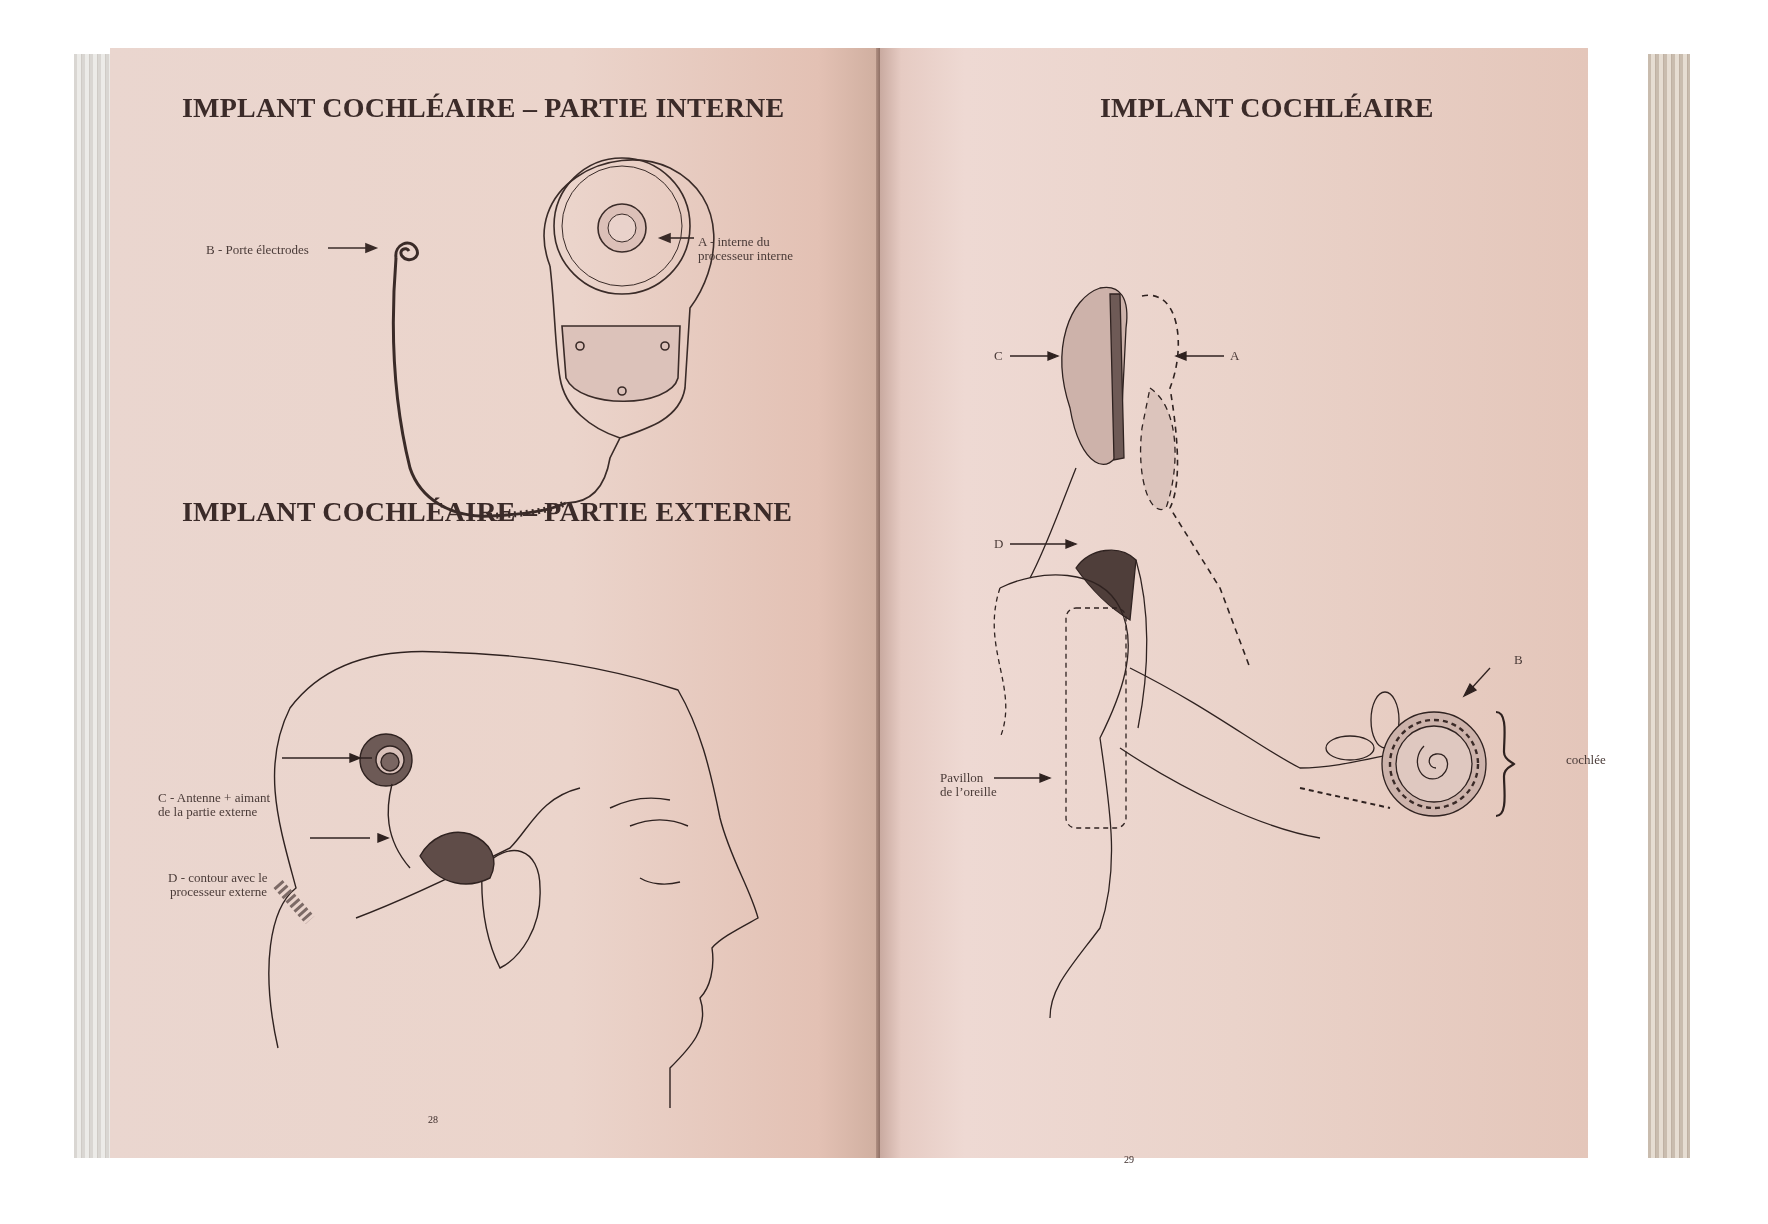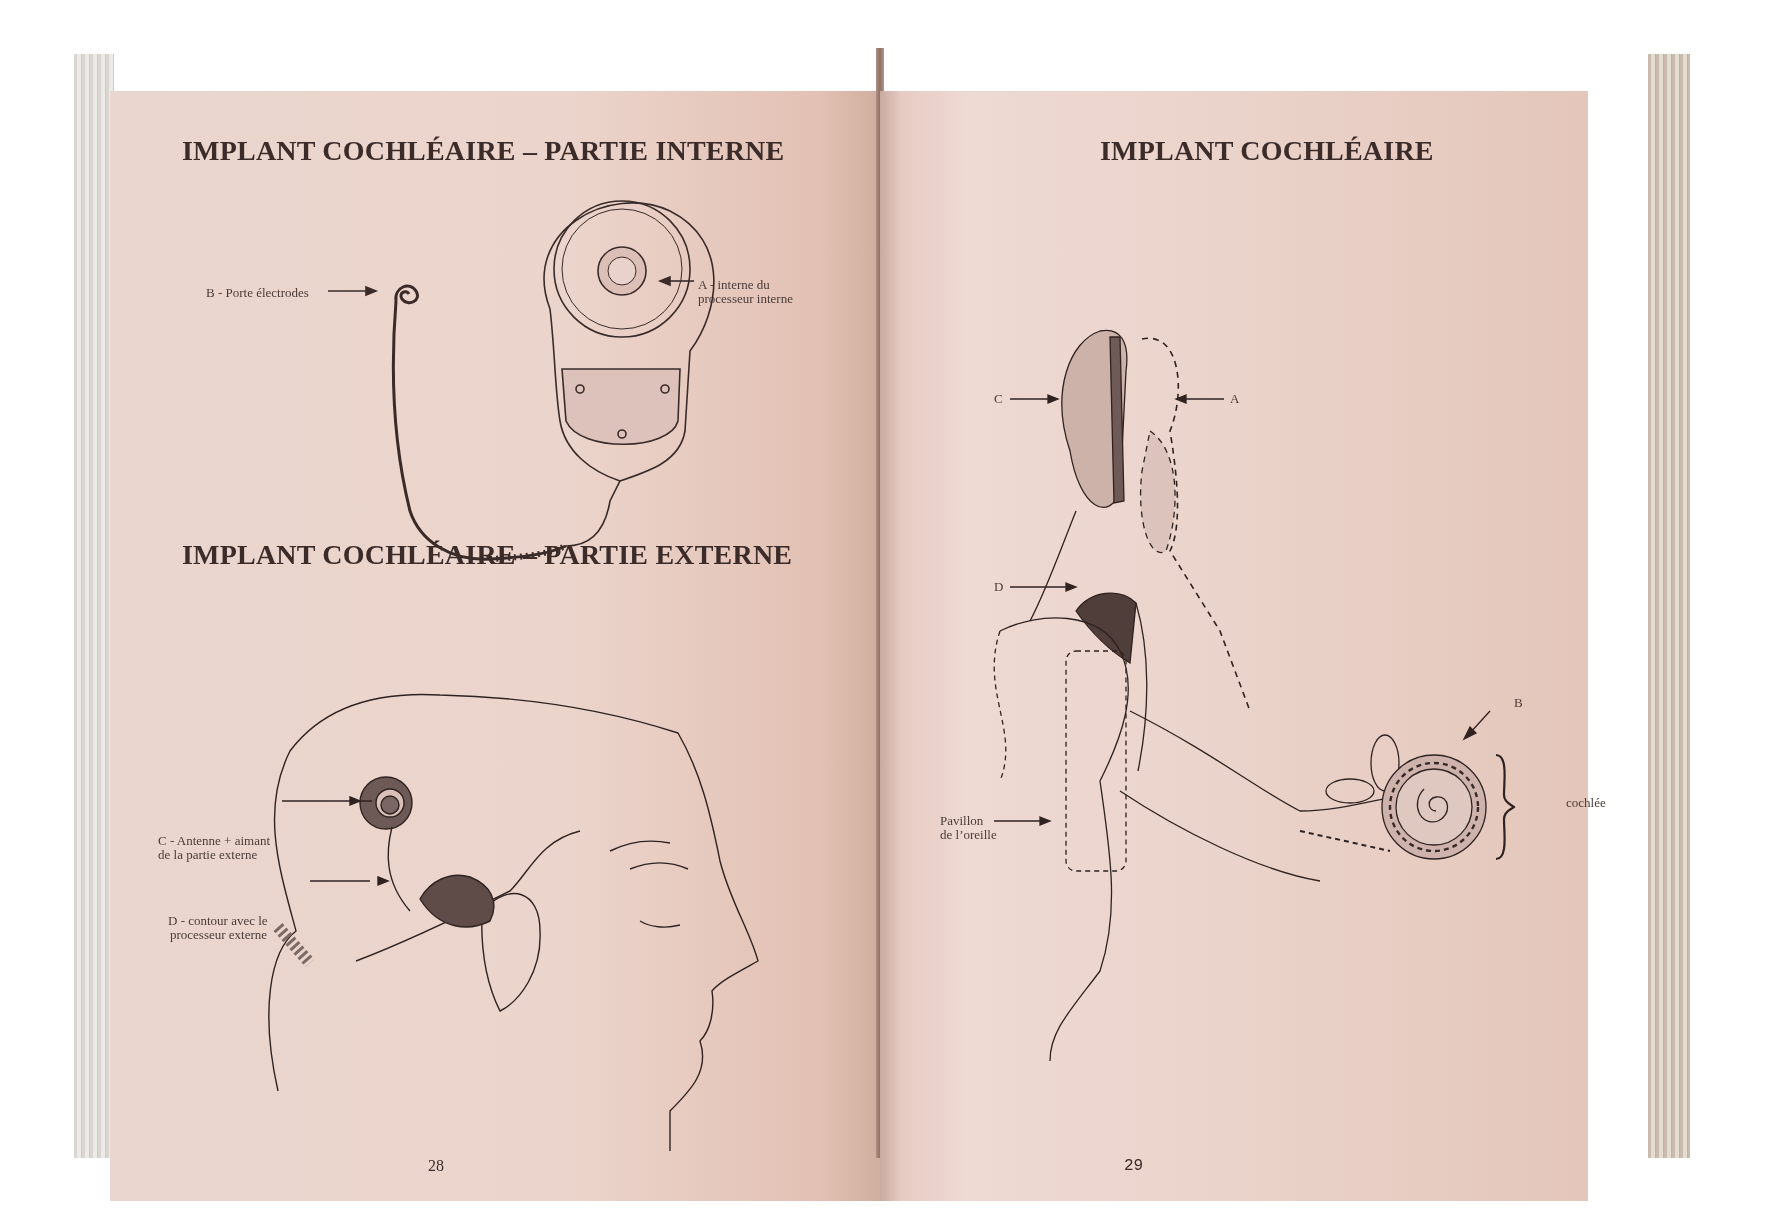--- a/index.html
+++ b/index.html
@@ -5,30 +5,30 @@
   html, body { margin:0; padding:0; }
   body {
     width:1768px; height:1224px; background:#ffffff; position:relative; overflow:hidden;
     font-family:"Liberation Serif", "DejaVu Serif", serif; color:#3a2a28;
   }
   .stack-left, .stack-right { position:absolute; top:54px; height:1104px; }
   .stack-left { left:74px; width:40px;
     background:repeating-linear-gradient(90deg,#d9d6d2 0 3px,#ecebe8 3px 7px,#cfcbc6 7px 8px); }
   .stack-right { left:1648px; width:42px;
     background:repeating-linear-gradient(90deg,#c9bcae 0 3px,#e6ddd2 3px 7px,#bfb1a3 7px 8px); }
-  .page { position:absolute; top:48px; height:1110px;margin-top:43px; }
+  .page { position:absolute; top:48px; height:1110px; }
   .page-left { left:110px; width:770px;
     background:linear-gradient(90deg,#ead6cf 0%,#ebd4cb 60%,#e3c1b4 92%,#cfae9f 100%); }
   .page-right { left:880px; width:708px;
     background:linear-gradient(90deg,#c9aaa0 0%,#e6cbc3 3%,#eed9d3 12%,#ead3ca 50%,#e4c6ba 100%); }
   .spine { position:absolute; left:876px; top:48px; width:8px; height:1110px;
     background:linear-gradient(90deg,#b08f82,#8f7065,#b69588); }
   .title { position:absolute; font-weight:bold; font-size:28px; letter-spacing:0.2px; color:#3b2b29; white-space:nowrap; }
   .label { position:absolute; font-size:13px; line-height:15px; color:#4a3b38; white-space:nowrap; }
-  .pagenum { position:absolute; font-size:16px; color:#3b2b29; }
+  .pagenum { position:absolute; font-size:10px; color:#3b2b29; }
   svg { position:absolute; overflow:visible; }
 </style>
 </head>
 <body>
 
 <div class="stack-left"></div>
 <div class="stack-right"></div>
 
 <div class="page page-left">
   <div class="title" style="left:72px;top:44px;">IMPLANT COCHLÉAIRE – PARTIE INTERNE</div>
@@ -147,14 +147,14 @@
       <circle cx="554" cy="716" r="52" fill="#cdb3ab"></circle>
       <circle cx="554" cy="716" r="38" fill="#dfc8c0"></circle>
       <circle cx="554" cy="716" r="44" stroke-dasharray="5 4" stroke-width="2.4" stroke="#3a2a27"></circle>
       <path d="M556 720 C 548 720, 546 708, 556 706 C 570 704, 572 724, 558 730 C 540 736, 530 712, 544 698"></path>
       <path d="M420 740 L 510 760" stroke-dasharray="5 4" stroke-width="2"></path>
 
       <path d="M616 664 C 628 664, 624 690, 624 704 C 624 712, 632 714, 634 716 C 632 718, 624 720, 624 728 C 624 742, 628 768, 616 768" stroke-width="2.2"></path>
     </g>
   </svg>
 
-  <div class="pagenum" style="left:244px;top:1066px;font-family:Liberation Mono, monospace;">29</div>
+  <div class="pagenum" style="left:244px;top:1106px;">29</div>
 </div>
 
 </body></html>

